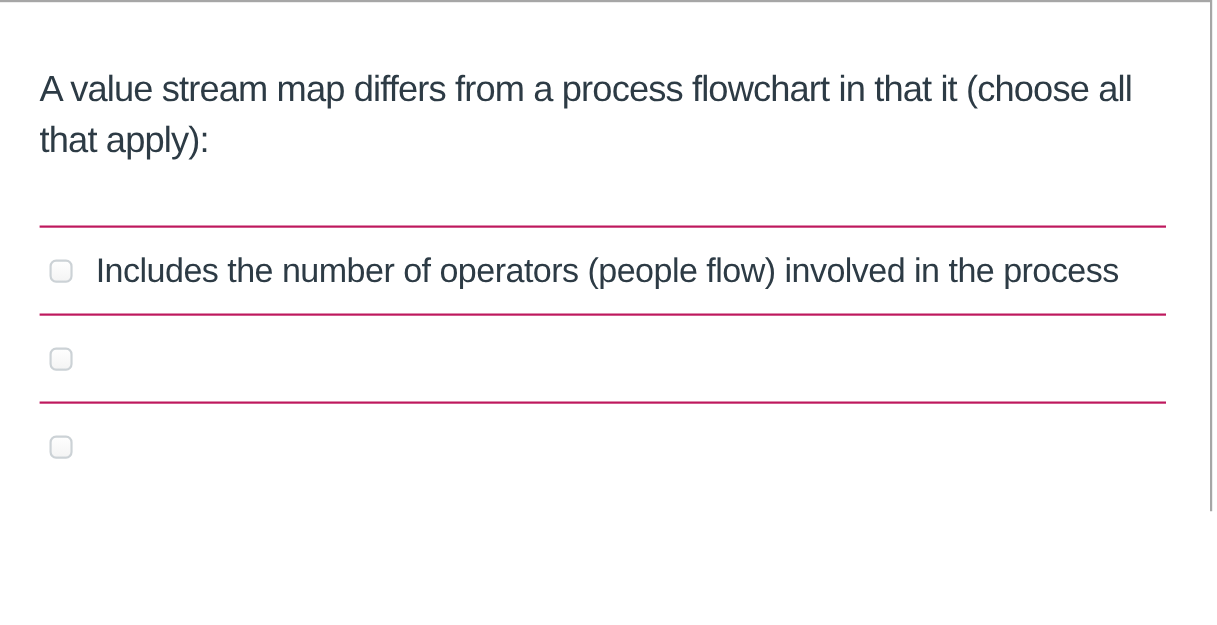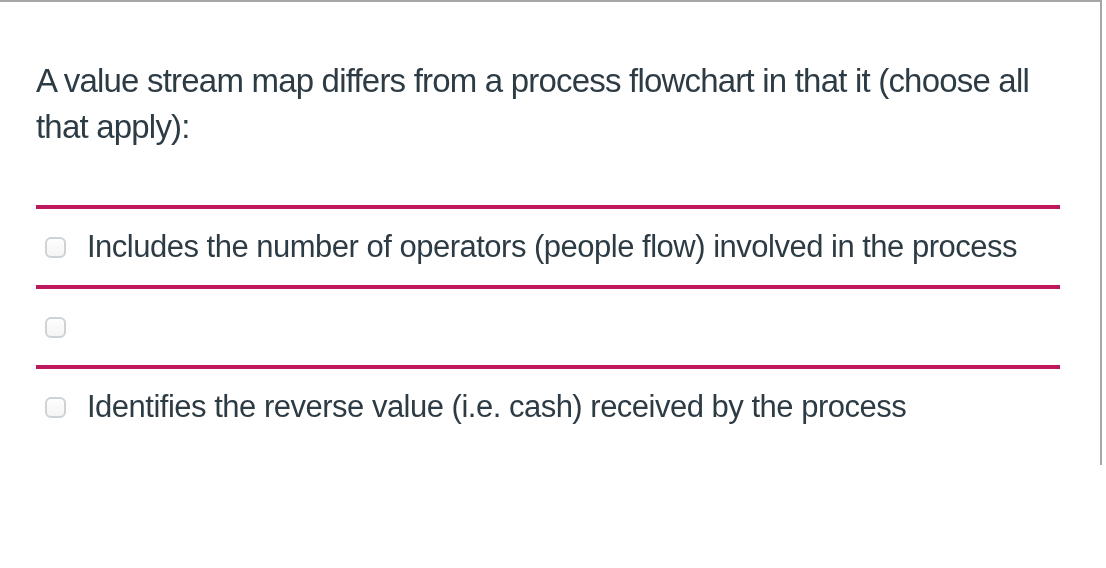--- a/index.html
+++ b/index.html
@@ -35,21 +35,21 @@
     color: #2d3b45;
     font-weight: 400;
   }
   .options {
     margin: 55px 40px 0 36px;
   }
   .option-row {
     display: flex;
     align-items: center;
     height: 80px;
-    border-top: 4px solid #be185d;
+    border-top: 2px solid #be185d;
   }
   .checkbox {
     flex: 0 0 auto;
     width: 21px;
     height: 21px;
     margin-left: 9px;
     border: 2px solid #ccd2d6;
     border-radius: 6px;
     background: linear-gradient(#fefefe, #f4f4f4);
     cursor: pointer;
@@ -78,18 +78,17 @@
         <span class="option-label">Includes the number of operators (people flow) involved in the process</span>
       </div>
 
 
       <div class="option-row">
         <span class="checkbox" role="checkbox" aria-checked="false"></span>
       </div>
 
       <div class="option-row">
         <span class="checkbox" role="checkbox" aria-checked="false"></span>
-        <span class="option-label">Identifies the reverse value (i.e. cash) received by the process</span>
       </div>
 
     </div>
   </div>
 </div>
 
 </body></html>

